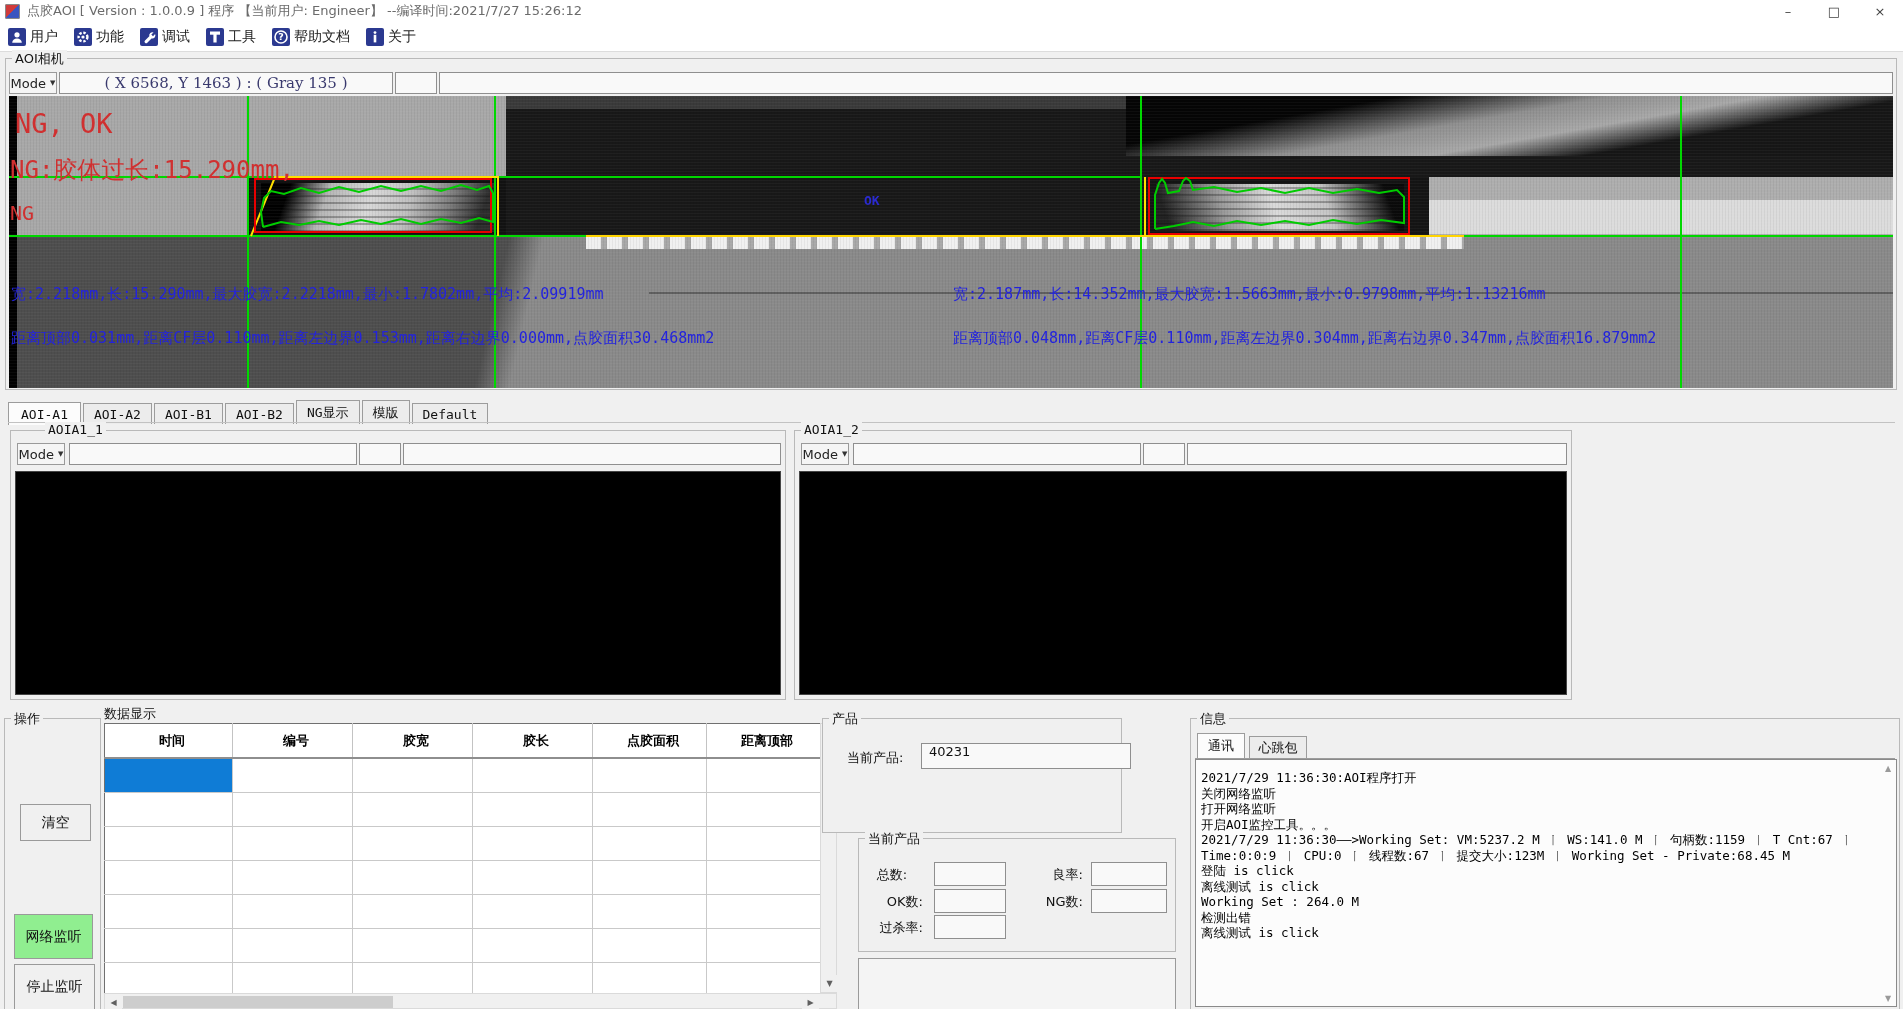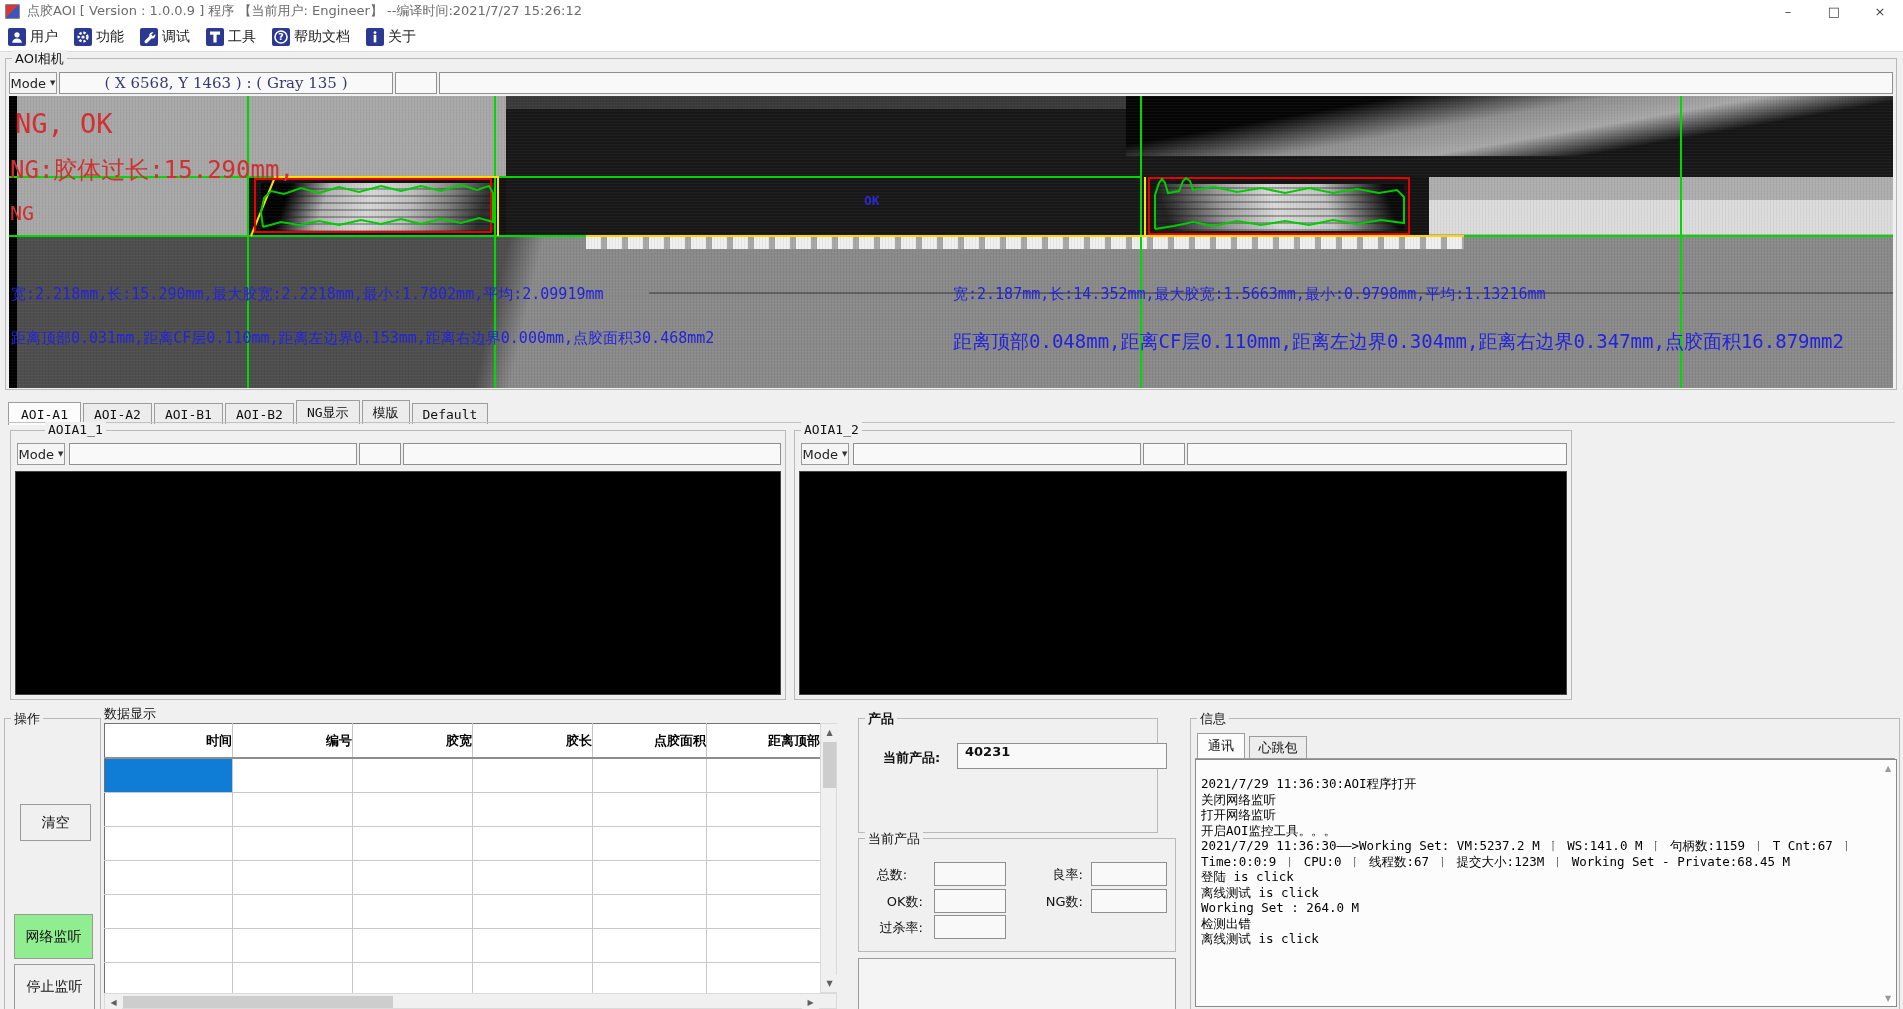--- a/index.html
+++ b/index.html
@@ -35,30 +35,30 @@
   
   .tabs{position:absolute;left:8px;top:400px;display:flex;align-items:flex-end;font-family:"DejaVu Sans Mono","Liberation Mono",monospace;}
   .tab{border:1px solid #9c9c9c;border-bottom:none;background:#ececec;padding:3px 10px 2px 10px;font-size:13px;margin-right:2px;color:#111;cursor:default;}
   .tab.active{background:#fcfcfc;padding:4px 12px 3px 12px;position:relative;top:1px;}
   .blackview{position:absolute;background:#000;border:1px solid #444;box-sizing:border-box;}
   
   .btn{position:absolute;background:#f0f0f0;border:1px solid #9a9a9a;box-sizing:border-box;display:flex;align-items:center;justify-content:center;font-size:14px;color:#111;cursor:default;}
   
   .dtwrap{position:absolute;left:104px;top:723px;width:733px;height:286px;}
   table.dtable{border-collapse:collapse;table-layout:fixed;width:716px;background:#fff;border:1px solid #707070;}
-  table.dtable th{height:33px;font-size:13px;font-weight:bold;text-align:right;padding:0 0 0 7px;background:#ffffff;
+  table.dtable th{height:33px;font-size:13px;font-weight:bold;text-align:center;padding:0 0 0 7px;background:#ffffff;
                   border-right:1px solid #c3c3c3;border-bottom:2px solid #8e8e8e;color:#000;}
   table.dtable td{height:31px;border-right:1px solid #c9c9c9;border-bottom:1px solid #c9c9c9;}
   td.sel{background:#0f7cd6;}
   .sbar{position:absolute;background:#f0f0f0;border:1px solid #dadada;box-sizing:border-box;}
   .sbtn{position:absolute;background:#f0f0f0;color:#606060;display:flex;align-items:center;justify-content:center;font-size:8px;}
   .sthumb{position:absolute;background:#cdcdcd;}
   
   .logbox{position:absolute;left:4px;top:40px;width:702px;height:248px;background:#fcfcfc;border:1px solid #8a8a8a;box-sizing:border-box;overflow:hidden;}
-  .logtext{position:absolute;left:5px;top:16px;right:18px;font-family:"DejaVu Sans Mono","Liberation Mono",monospace;font-size:12.5px;line-height:15.5px;color:#000;}
+  .logtext{position:absolute;left:5px;top:10px;right:18px;font-family:"DejaVu Sans Mono","Liberation Mono",monospace;font-size:12.5px;line-height:15.5px;color:#000;}
   .itab{position:absolute;font-size:13px;display:flex;align-items:center;justify-content:center;box-sizing:border-box;cursor:default;}
   .lbl{position:absolute;font-size:13px;color:#111;white-space:nowrap;}
 </style>
 </head>
 <body>
 
 <div class="app">
 
   <div class="titlebar">
     <div class="appicon"></div>
@@ -180,21 +180,21 @@
         <polyline points="1146,133 1146,99 1150,87 1153,83 1156,87 1159,97 1170,95 1174,85 1177,82 1181,85 1184,94 1205,91 1228,96 1252,92 1276,97 1300,92 1324,97 1348,93 1370,97 1388,94 1395,101 1395,127 1372,124 1348,128 1324,124 1300,129 1276,125 1252,129 1228,125 1205,130 1184,126 1165,130 1146,133" fill="none" stroke="#00cc00" stroke-width="2"></polyline>
       </svg>
 
       <div class="ovtext" style="left:6px;top:12px;font-size:27px;color:#d03030;">NG, OK</div>
       <div class="ovtext" style="left:1px;top:58px;font-size:24px;color:#d03030;">NG:胶体过长:15.290mm,</div>
       <div class="ovtext" style="left:1px;top:105px;font-size:20px;color:#d03030;">NG</div>
       <div class="ovtext" style="left:855px;top:97px;font-size:13px;font-weight:bold;color:#2a2ad0;">OK</div>
       <div class="ovtext" style="left:2px;top:189px;font-size:15px;color:#2323dd;">宽:2.218mm,长:15.290mm,最大胶宽:2.2218mm,最小:1.7802mm,平均:2.09919mm</div>
       <div class="ovtext" style="left:2px;top:233px;font-size:15px;color:#2323dd;">距离顶部0.031mm,距离CF层0.110mm,距离左边界0.153mm,距离右边界0.000mm,点胶面积30.468mm2</div>
       <div class="ovtext" style="left:944px;top:189px;font-size:15px;color:#2323dd;">宽:2.187mm,长:14.352mm,最大胶宽:1.5663mm,最小:0.9798mm,平均:1.13216mm</div>
-      <div class="ovtext" style="left:944px;top:233px;font-size:19px;color:#2323dd;">距离顶部0.048mm,距离CF层0.110mm,距离左边界0.304mm,距离右边界0.347mm,点胶面积16.879mm2</div>
+      <div class="ovtext" style="left:944px;top:233px;font-size:15px;color:#2323dd;">距离顶部0.048mm,距离CF层0.110mm,距离左边界0.304mm,距离右边界0.347mm,点胶面积16.879mm2</div>
     </div>
   </div>
 
   <div class="tabs">
     <div class="tab active">AOI-A1</div>
     <div class="tab">AOI-A2</div>
     <div class="tab">AOI-B1</div>
     <div class="tab">AOI-B2</div>
     <div class="tab">NG显示</div>
     <div class="tab">模版</div>
@@ -328,21 +328,21 @@
       <div class="sbtn" style="left:0;bottom:0;width:17px;height:17px;">▼</div>
     </div>
 
     <div class="sbar" style="left:0;top:270px;width:733px;height:16px;">
       <div class="sbtn" style="left:0;top:0;width:17px;height:16px;">◀</div>
       <div class="sthumb" style="left:18px;top:2px;width:270px;height:12px;"></div>
       <div class="sbtn" style="right:17px;top:0;width:17px;height:16px;">▶</div>
     </div>
   </div>
 
-  <div class="gbox" style="left:858px;top:718px;width:300px;height:115px;font-weight:bold;">
+  <div class="gbox" style="left:822px;top:718px;width:300px;height:115px;">
     <div class="glabel">产品</div>
     <div class="lbl" style="left:24px;top:30px;">当前产品:</div>
     <div class="tbox" style="left:98px;top:24px;width:210px;height:26px;display:flex;align-items:flex-start;">
       <span style="padding-left:7px;font-size:13px;">40231</span>
     </div>
   </div>
 
   <div class="gbox" style="left:858px;top:838px;width:318px;height:114px;">
     <div class="glabel">当前产品</div>
     <div class="lbl" style="left:2px;top:27px;width:62px;text-align:center;">总数:</div>

